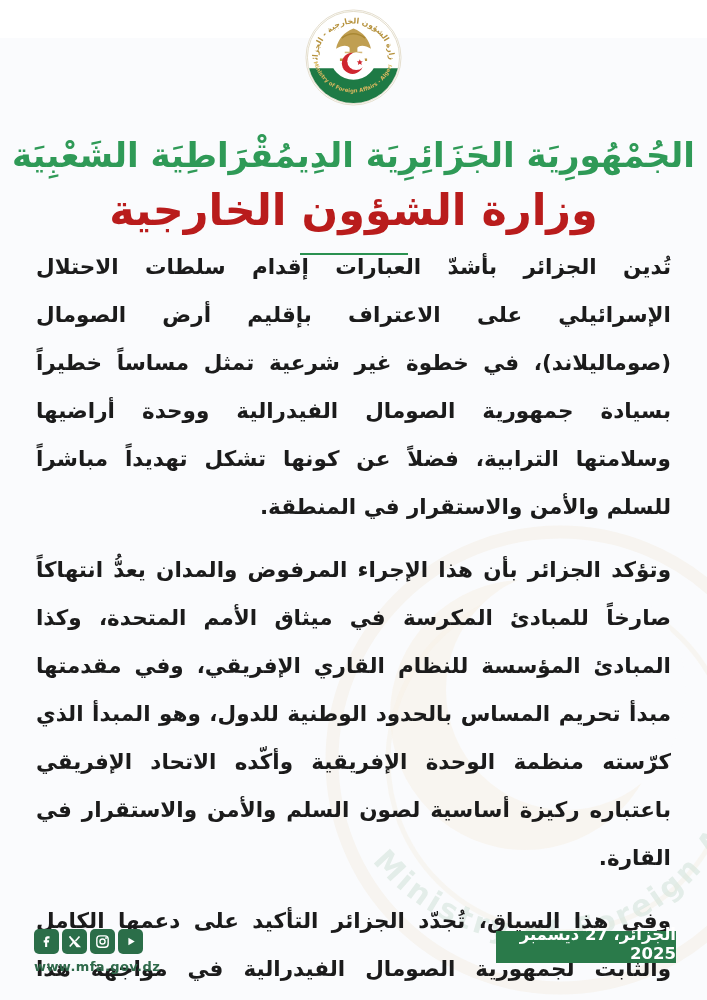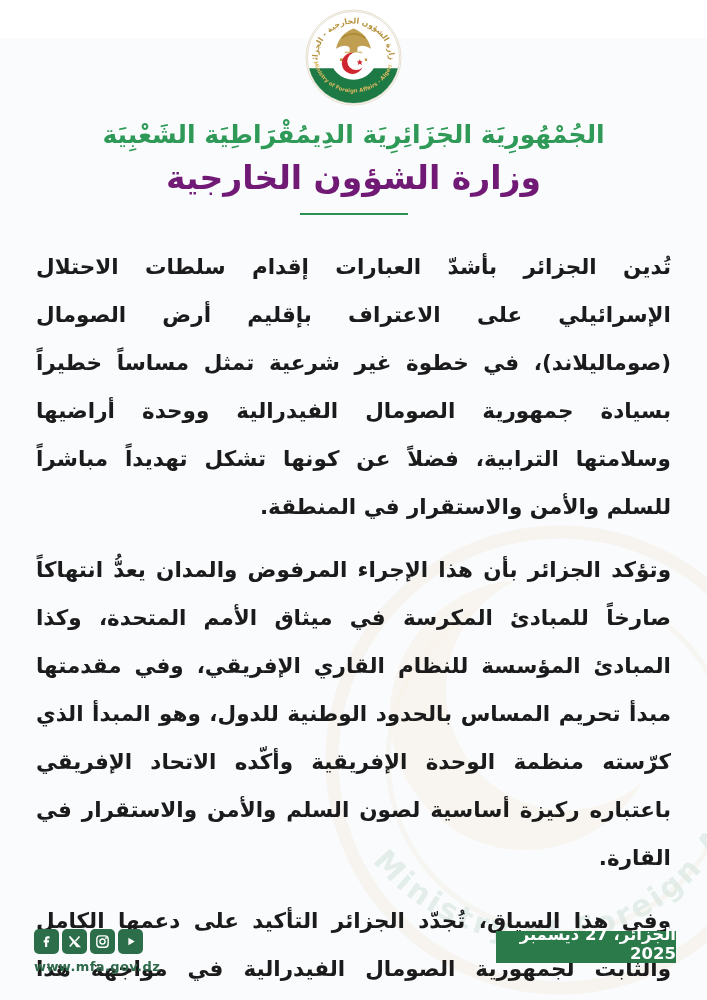--- a/index.html
+++ b/index.html
@@ -8,25 +8,25 @@
     background:#ffffff;font-family:"DejaVu Sans",sans-serif;
   }
   .page-lower{
     position:absolute;top:38px;left:0;right:0;bottom:0;
     background:#fafbfd;
   }
   .watermark{position:absolute;top:0;left:0;pointer-events:none;}
   .header{position:absolute;top:0;left:0;right:0;text-align:center;}
   .logo{display:block;margin:9px auto 0;}
   .republic-line{
-    color:#2f9a57;font-size:25px;font-weight:bold;margin-top:10px;
+    color:#2f9a57;font-size:34px;font-weight:bold;margin-top:24px;
     direction:rtl;letter-spacing:0;line-height:1.5;
   }
   .ministry-line{
-    color:#701a75;font-size:33px;font-weight:bold;margin-top:4px;
+    color:#b91c1c;font-size:43px;font-weight:bold;margin-top:4px;
     direction:rtl;line-height:1.2;
   }
   .divider{width:108px;height:2px;background:#2a9150;margin:16px auto 0;}
   .content{
     position:absolute;top:243px;left:36px;right:36px;
     direction:rtl;text-align:justify;
   }
   .content p{
     font-size:21.5px;font-weight:bold;color:#1b1b1b;
     line-height:48px;margin:0 0 15px 0;

